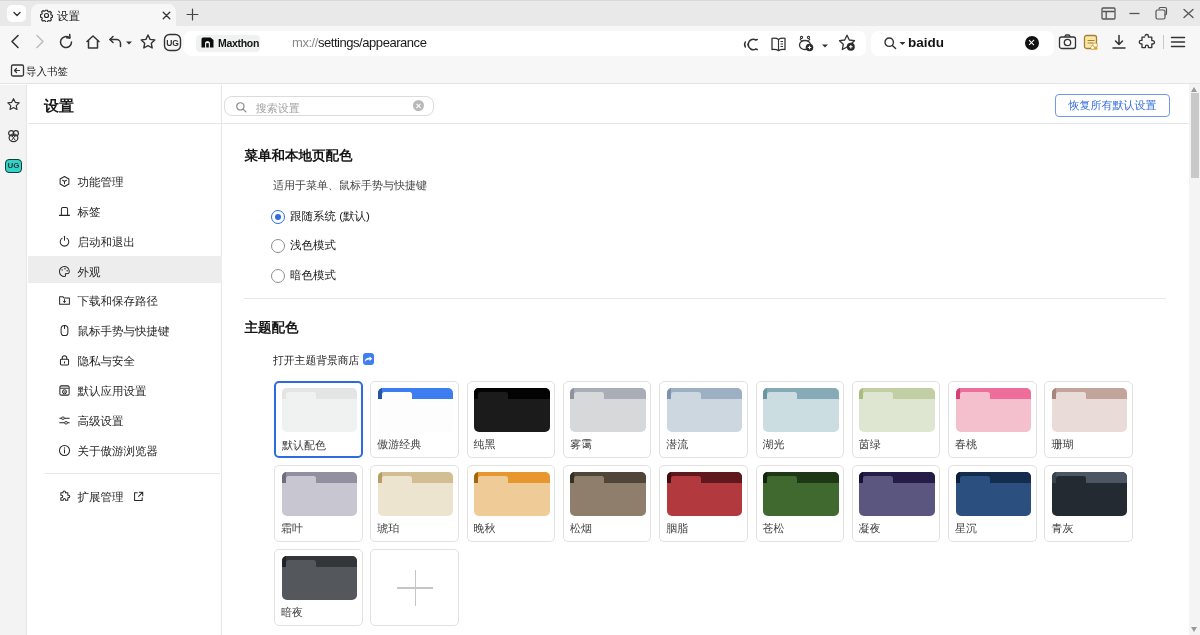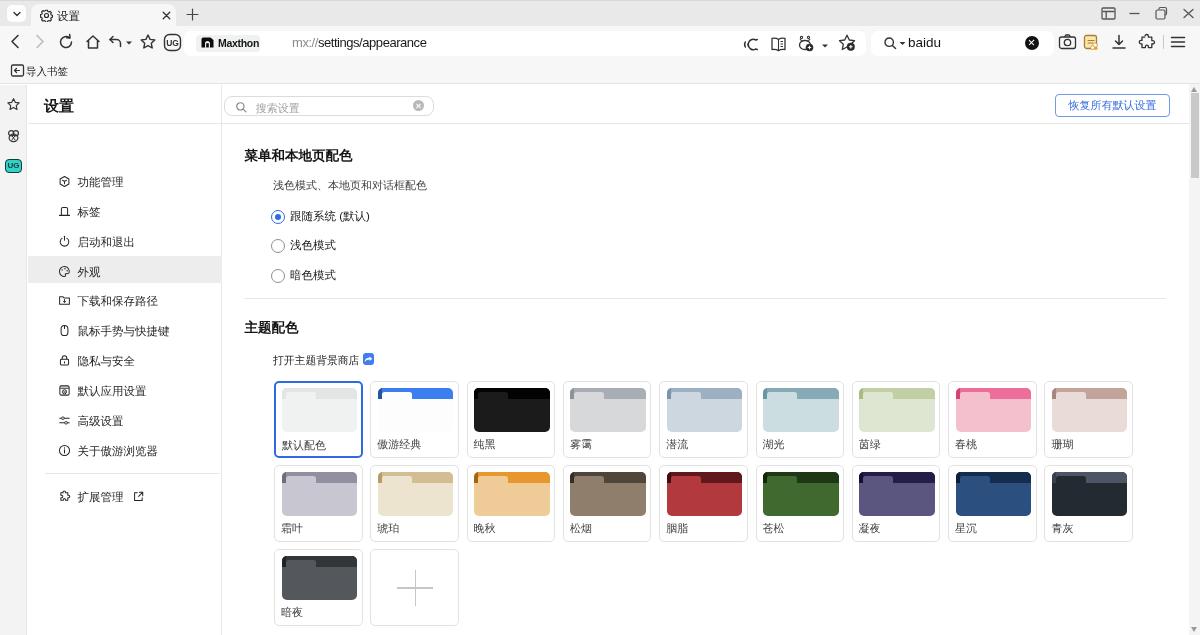--- a/index.html
+++ b/index.html
@@ -22,21 +22,21 @@
 #toolbar { position:absolute; left:0; top:26px; width:1200px; height:32px; background:#f7f7f7; }
 .tbi { position:absolute; top:7px; }
 #addrbar { position:absolute; left:184px; top:4.5px; width:682px; height:25px; background:#fff; border-radius:7px; }
 #mxchip { position:absolute; left:12px; top:4px; width:64px; height:17px; background:#f0f1f1; border-radius:4px; }
 #mxchip .mlogo { position:absolute; left:4.5px; top:2.5px; width:13px; height:11px; }
 #mxchip .mtext { position:absolute; left:22px; top:2px; font-size:10.5px; font-weight:bold; color:#141414; letter-spacing:-.3px; }
 #url { position:absolute; left:80px; top:4.5px; font-size:13px; letter-spacing:-.45px; color:#1a1a1a; white-space:nowrap;margin-left:28px; }
 #url .dim { color:#8b8b8b; }
 #searchbox { position:absolute; left:871px; top:4.5px; width:183px; height:25px; background:#fff; border-radius:7px; }
 #searchbox .q { position:absolute; left:12px; top:5px; }
-#searchbox .stext { position:absolute; left:37px; top:4.5px; font-size:13.5px; color:#141414; }
+#searchbox .stext { position:absolute; left:37px; top:4.5px; font-size:13.5px; color:#141414;font-weight:bold; }
 #searchbox .sclear { position:absolute; left:154px; top:5.5px; width:14px; height:14px; background:#111; border-radius:50%; }
 #searchbox .sclear::before, #searchbox .sclear::after { content:""; position:absolute; left:6.4px; top:3.4px; width:1.4px; height:7.2px; background:#fff; }
 #searchbox .sclear::before { transform:rotate(45deg); }
 #searchbox .sclear::after { transform:rotate(-45deg); }
 
 
 #bookbar { position:absolute; left:0; top:58px; width:1200px; height:26px; background:#f7f7f7; border-bottom:1px solid #e4e4e4; }
 #bookbar .bicon { position:absolute; left:10px; top:5px; }
 #bookbar .btext { position:absolute; left:26px; top:7px; font-size:10.5px; color:#1a1a1a; }
 
@@ -388,21 +388,21 @@
     <svg class="q" width="13" height="13" viewBox="0 0 15 15">
         <circle cx="6.2" cy="6.2" r="4.2" fill="none" stroke="#8a8a8a" stroke-width="1.4"></circle>
         <path d="M9.4 9.4l3.2 3.2" stroke="#8a8a8a" stroke-width="1.4" stroke-linecap="round"></path>
       </svg>
     <span class="ptext">搜索设置</span>
     <span class="gclear"></span>
   </div>
   <div id="resetbtn">恢复所有默认设置</div>
 
   <h1 class="sect" style="top:61.5px">菜单和本地页配色</h1>
-  <div class="desc" style="top:93px">浅色模式、本地页和对话框配色</div>
+  <div class="desc" style="top:93px">适用于菜单、鼠标手势与快捷键</div>
   <div class="radio on" style="top:125px">
       <span></span>
     </div>
   <div class="rlabel" style="top:124px">跟随系统 (默认)</div>
   <div class="radio off" style="top:154px"></div>
   <div class="rlabel" style="top:153px">浅色模式</div>
   <div class="radio off" style="top:184px"></div>
   <div class="rlabel" style="top:183px">暗色模式</div>
 
   <div id="secdiv"></div>

